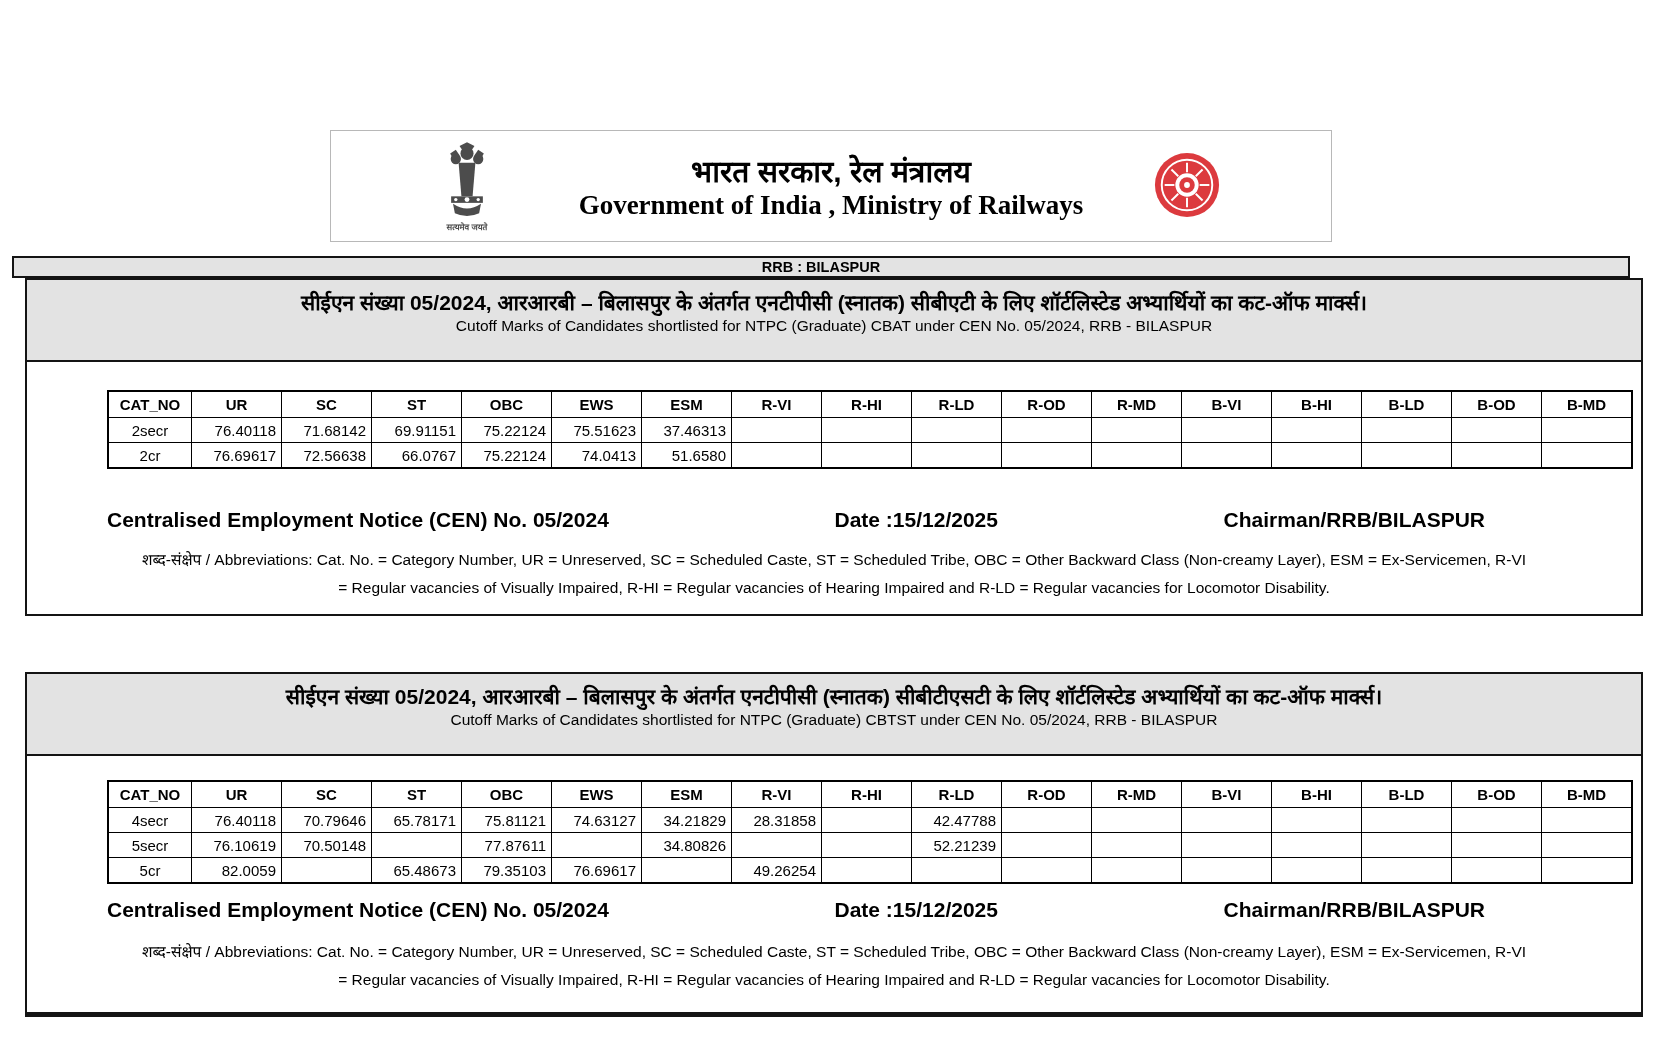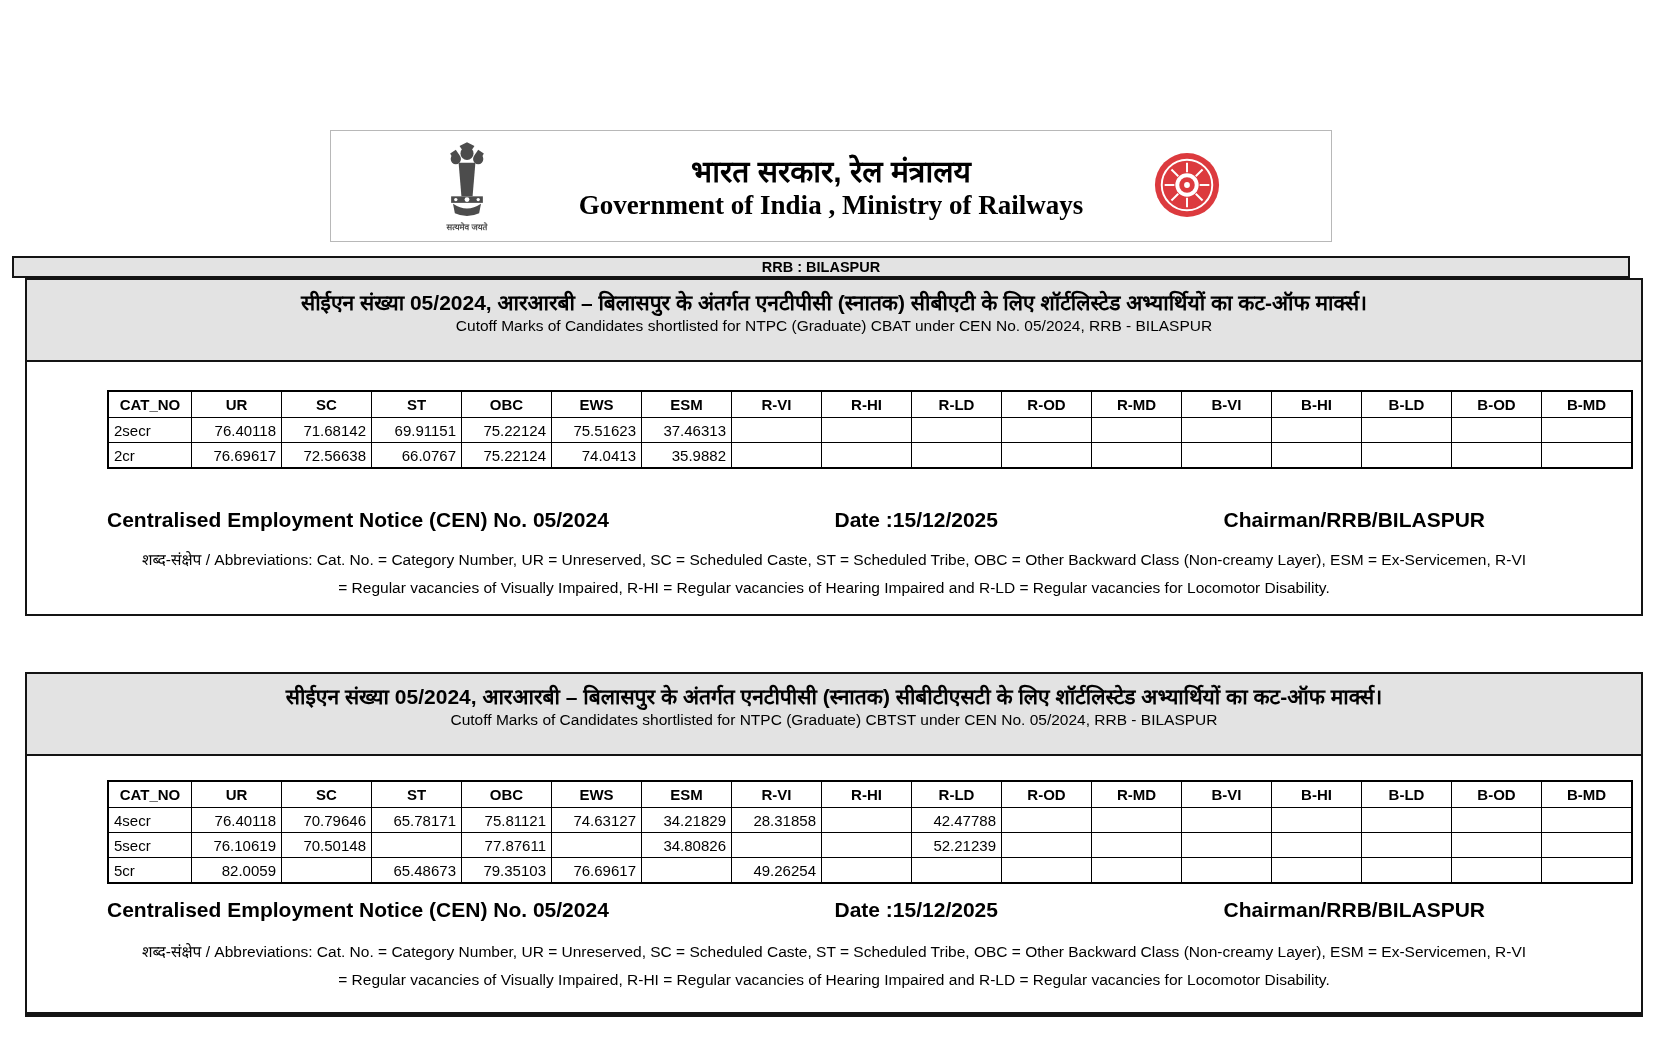--- a/index.html
+++ b/index.html
@@ -48,21 +48,21 @@
   }
   #table-1{top:110px;}
   #table-2{top:106px;}
   .cutoff-table th,.cutoff-table td{
     border:1px solid #000;font-size:15px;padding:0 5px;
     overflow:hidden;white-space:nowrap;height:24px;
   }
   .cutoff-table th{font-weight:bold;text-align:center;height:25px;width:79px;}
   .cutoff-table th:first-child{width:72px;}
   .cutoff-table td.num{text-align:right;}
-  .cutoff-table td.cat{text-align:left;}
+  .cutoff-table td.cat{text-align:center;}
 
   
   .meta-row{
     position:absolute;left:80px;right:156px;display:flex;
     justify-content:space-between;align-items:baseline;
     font-weight:bold;font-size:21px;
   }
   #section-1 .meta-row{top:228px;}
   #section-2 .meta-row{top:224px;}
 
@@ -177,21 +177,21 @@
           <td class="num"></td>
           <td class="num"></td>
         </tr>
         <tr>
           <td class="cat">2cr</td>
           <td class="num">76.69617</td>
           <td class="num">72.56638</td>
           <td class="num">66.0767</td>
           <td class="num">75.22124</td>
           <td class="num">74.0413</td>
-          <td class="num">35.9882</td>
+          <td class="num">51.6580</td>
           <td class="num"></td>
           <td class="num"></td>
           <td class="num"></td>
           <td class="num"></td>
           <td class="num"></td>
           <td class="num"></td>
           <td class="num"></td>
           <td class="num"></td>
           <td class="num"></td>
           <td class="num"></td>

